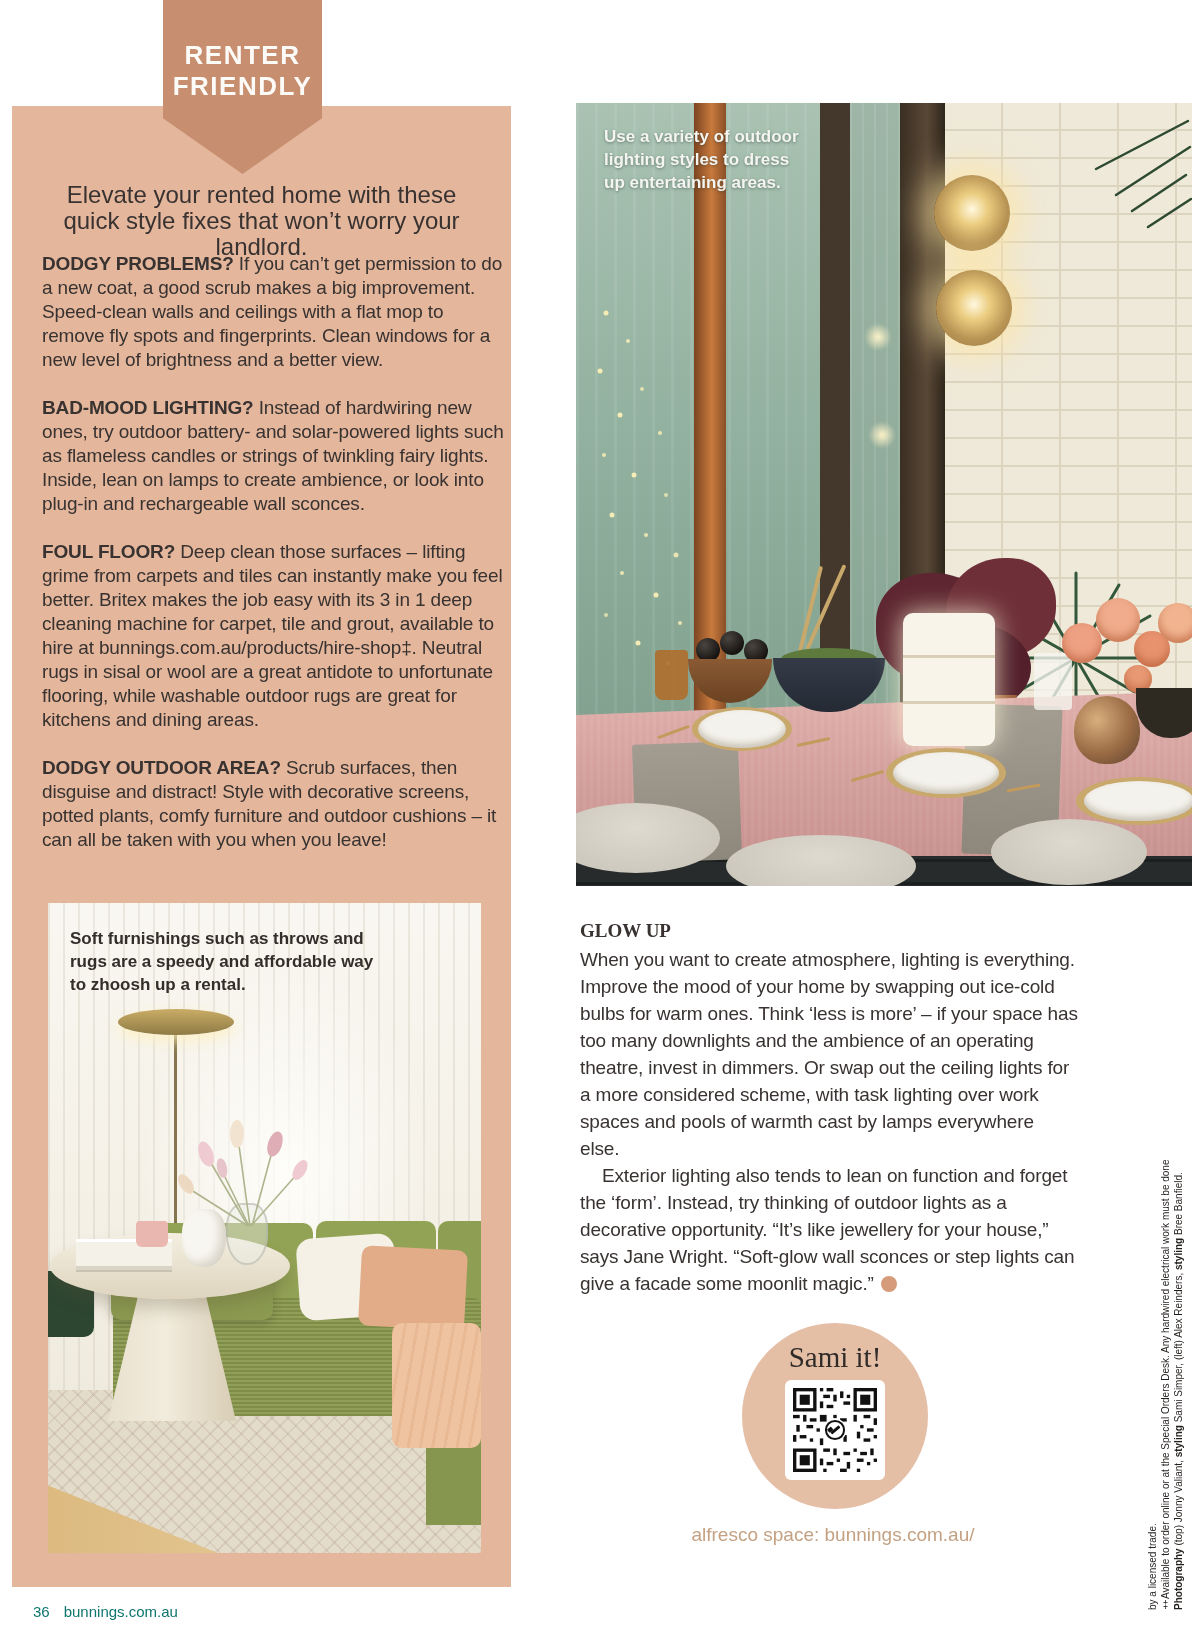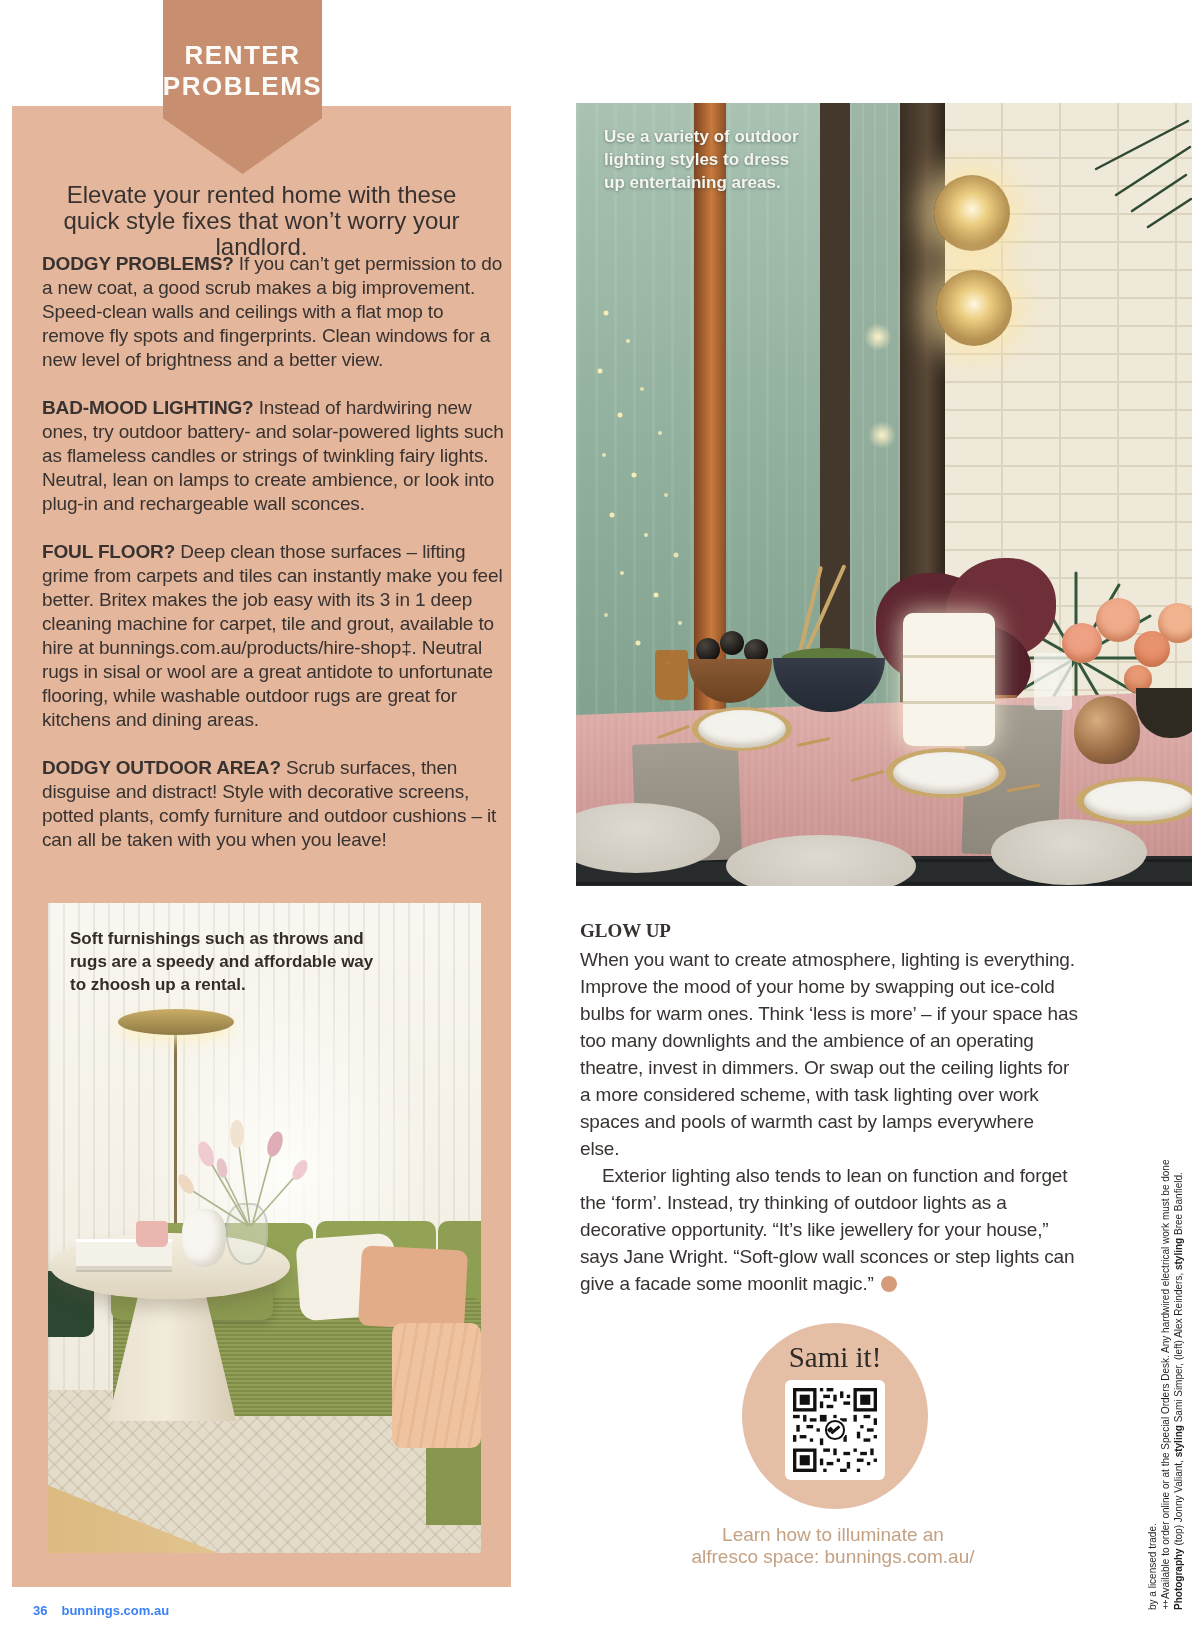--- a/index.html
+++ b/index.html
@@ -121,40 +121,40 @@
   .watch-circle{left:742px;top:1323px;width:186px;height:186px;border-radius:50%;background:#E5BEA6;z-index:4;}
   .watch-title{left:0;top:18px;width:186px;text-align:center;font-family:"Liberation Serif",serif;
      font-size:29px;color:#2E2B28;}
   .qr-box{left:43px;top:57px;width:100px;height:100px;background:#ffffff;border-radius:6px;padding:8px;box-sizing:border-box;}
   .watch-caption{left:633px;top:1524px;width:400px;text-align:center;font-size:19px;line-height:22px;color:#C4A183;z-index:4;}
 
   
   .credits{left:1146px;top:1158px;height:452px;writing-mode:vertical-lr;transform:rotate(180deg);
      font-size:10px;line-height:13px;color:#221E1C;z-index:4;}
   .credits .cb{font-weight:bold;}
-  .footer{left:33px;top:1603px;font-size:13px;font-weight:bold;color:#3b82f6;z-index:6;}
+  .footer{left:33px;top:1603px;font-size:15px;font-weight:normal;color:#0f766e;z-index:6;}
   .footer span{margin-right:14px;}
 </style>
 </head>
 <body>
 
 <div class="page">
 
   <div class="abs panel"></div>
 
   <div class="abs ribbon">
     <div>RENTER</div>
-    <div>PROBLEMS</div>
+    <div>FRIENDLY</div>
   </div>
 
   <div class="abs intro">Elevate your rented home with these quick style fixes that won’t worry your landlord.</div>
 
   <div class="abs article">
     <p><span class="lead">DODGY PROBLEMS?</span><span> If you can’t get permission to do a new coat, a good scrub makes a big improvement. Speed-clean walls and ceilings with a flat mop to remove fly spots and fingerprints. Clean windows for a new level of brightness and a better view.</span></p>
-    <p><span class="lead">BAD-MOOD LIGHTING?</span><span> Instead of hardwiring new ones, try outdoor battery- and solar-powered lights such as flameless candles or strings of twinkling fairy lights. Neutral, lean on lamps to create ambience, or look into plug-in and rechargeable wall sconces.</span></p>
+    <p><span class="lead">BAD-MOOD LIGHTING?</span><span> Instead of hardwiring new ones, try outdoor battery- and solar-powered lights such as flameless candles or strings of twinkling fairy lights. Inside, lean on lamps to create ambience, or look into plug-in and rechargeable wall sconces.</span></p>
     <p><span class="lead">FOUL FLOOR?</span><span> Deep clean those surfaces – lifting grime from carpets and tiles can instantly make you feel better. Britex makes the job easy with its 3 in 1 deep cleaning machine for carpet, tile and grout, available to hire at bunnings.com.au/products/hire-shop‡. Neutral rugs in sisal or wool are a great antidote to unfortunate flooring, while washable outdoor rugs are great for kitchens and dining areas.</span></p>
     <p><span class="lead">DODGY OUTDOOR AREA?</span><span> Scrub surfaces, then disguise and distract! Style with decorative screens, potted plants, comfy furniture and outdoor cushions – it can all be taken with you when you leave!</span></p>
   </div>
 
   <div class="abs photo-living">
     <div class="abs lv-curtain"></div>
     <div class="abs lv-glow"></div>
     <div class="abs lv-stem"></div>
     <div class="abs lv-shade"></div>
     <div class="abs lv-rug"></div>
@@ -375,21 +375,20 @@
         <g>
           <circle cx="12.5" cy="12.5" r="2.7" fill="none" stroke="#111111" stroke-width="0.6"></circle>
           <rect x="11" y="12.1" width="3.2" height="0.9" rx="0.2" fill="#111111" transform="rotate(-40 12.5 12.5)"></rect>
           <rect x="10.7" y="10.9" width="1.5" height="1.2" rx="0.2" fill="#111111" transform="rotate(-40 12.5 12.5)"></rect>
         </g>
       </svg>
     </div>
   </div>
 
   <div class="abs watch-caption">
-    <div>Learn how to illuminate an</div>
     <div>alfresco space: bunnings.com.au/</div>
   </div>
 
   <div class="abs credits"><span class="cb">Photography</span><span> (top) Jonny Valiant, </span><span class="cb">styling</span><span> Sami Simper, (left) Alex Reinders, </span><span class="cb">styling</span><span> Bree Banfield. ‡Available to order online or at the Special Orders Desk. Any hardwired electrical work must be done by a licensed trade.</span></div>
 
   <div class="abs footer">
     <span>36</span><span>bunnings.com.au</span>
   </div>
 
 </div>

